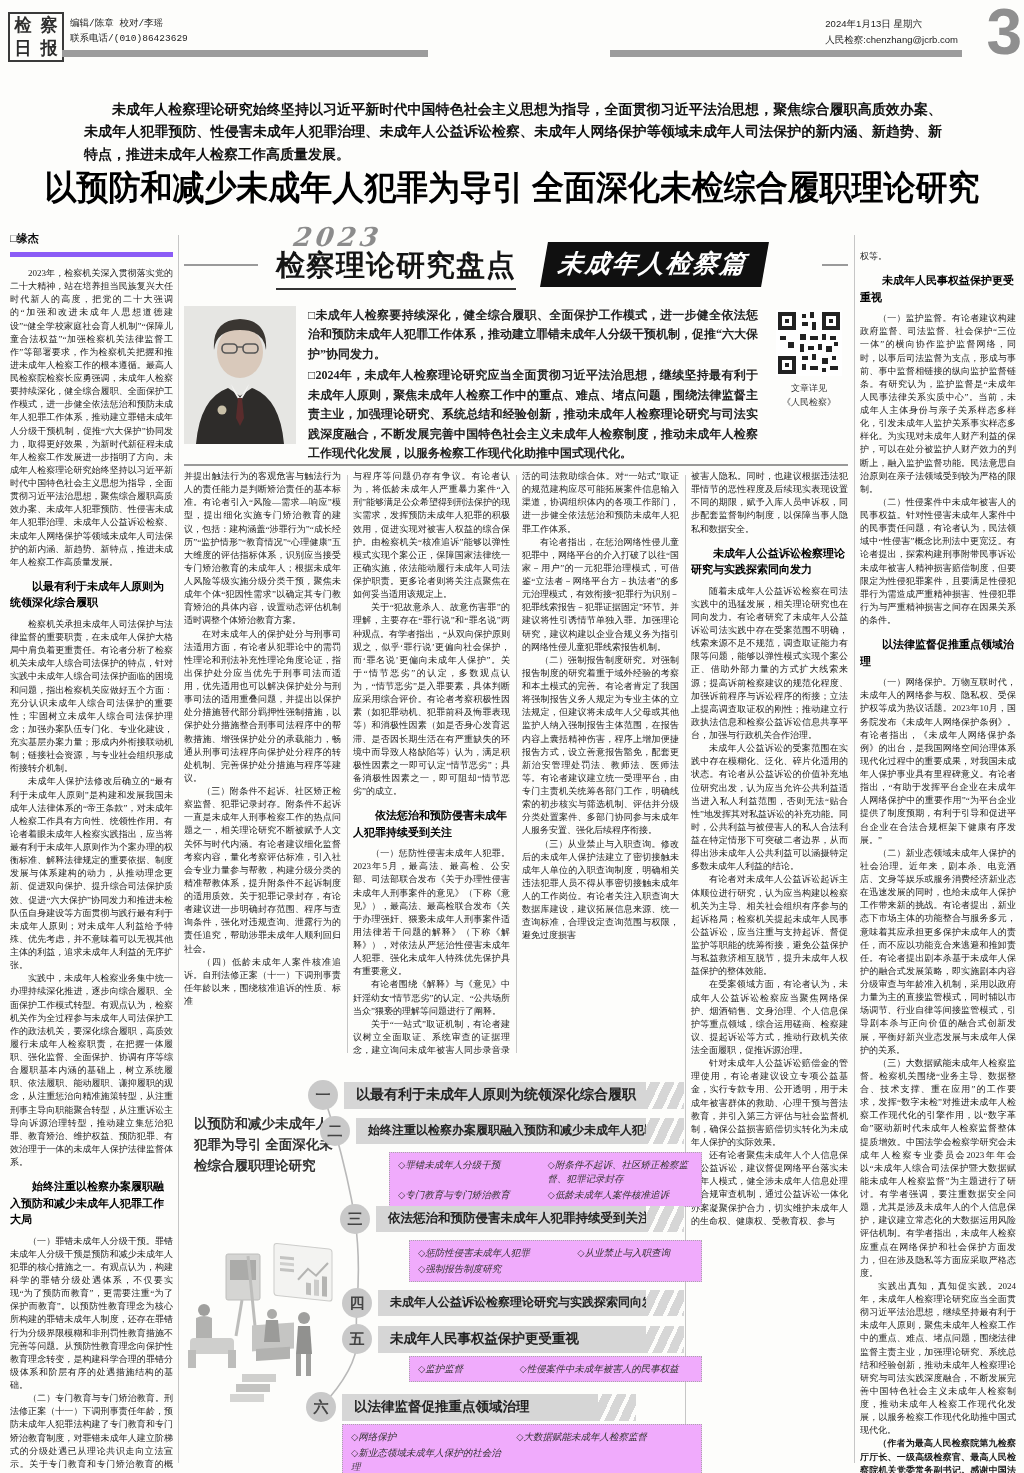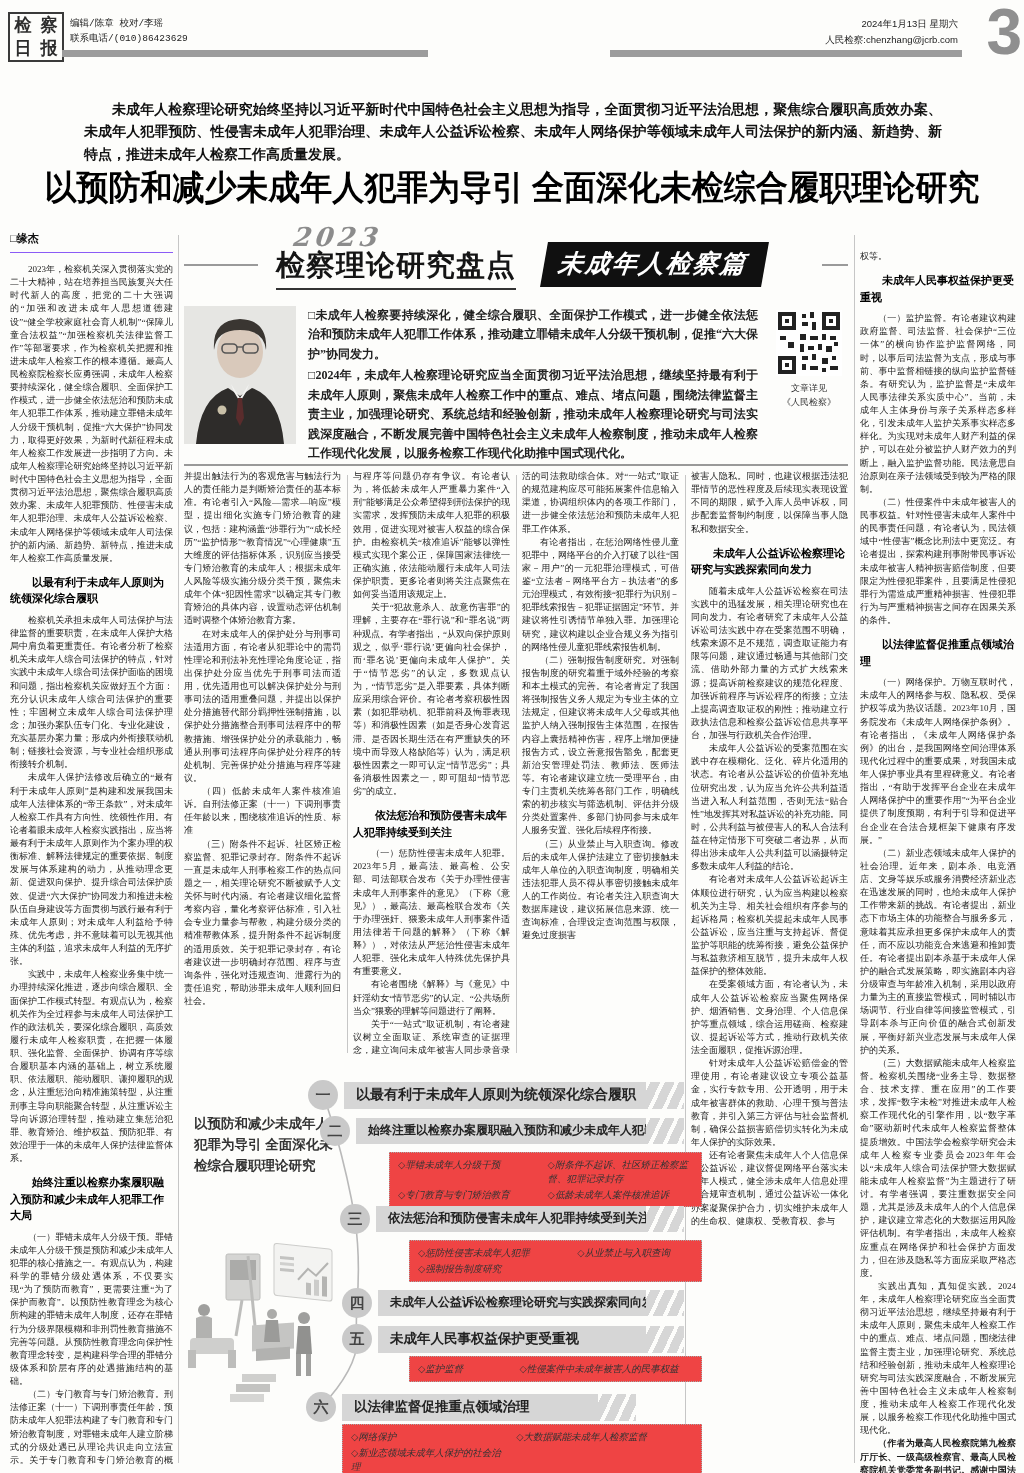--- a/index.html
+++ b/index.html
@@ -12,21 +12,21 @@
         font-family:"Liberation Serif",serif;font-weight:bold;font-size:17px;color:#2c2c2c;line-height:1;}
   .logo span{transform:scaleY(1.05);}
   .ed-info{position:absolute;left:70px;top:16px;font-family:Liberation Mono, monospace;
            font-size:9.5px;color:#222;line-height:1.6;}
   .bar{position:absolute;top:50px;height:7px;background:#9c9c9c;}
   .bar.left{left:62px;width:366px;}
   .bar.right{left:610px;width:352px;}
   .section-title{position:absolute;left:432px;top:12px;width:172px;text-align:center;
                  font-family:"Liberation Sans",sans-serif;font-weight:bold;font-size:37px;
                  letter-spacing:2px;color:#111;}
-  .date-block{position:absolute;right:66px;top:16px;text-align:right;
+  .date-block{position:absolute;right:66px;top:16px;text-align:left;
               font-family:"Liberation Sans",sans-serif;font-size:9.5px;color:#222;line-height:1.7;}
   .page-num{position:absolute;right:2px;top:0px;font-family:"Liberation Sans",sans-serif;
             font-weight:bold;font-size:64px;color:#8f8f8f;line-height:1;}
   
   .intro{position:absolute;left:84px;top:84px;width:858px;
          font-family:"Liberation Sans",sans-serif;font-weight:bold;font-size:14px;line-height:1.6;
          text-align:justify;text-indent:2em;color:#111;}
   .headline{position:absolute;left:0;top:165px;width:1024px;text-align:center;white-space:nowrap;
             font-family:"Liberation Serif",serif;font-weight:bold;font-size:34px;color:#000;
             transform:scaleX(.94);letter-spacing:0px;}
@@ -38,21 +38,21 @@
   .col4{left:522px;top:470px;width:157px;height:584px;}
   .col5{left:691px;top:470px;width:157px;height:996px;}
   .col6{left:860px;top:230px;width:156px;height:1238px;margin-top:20px;}
   .para{margin:0;text-indent:2em;text-align:justify;}
   .para.ni{text-indent:0;}
   .para .lead-in{font-weight:normal;font-family:"Liberation Serif",serif;}
   .para.note{font-weight:bold;}
   .subhead{font-family:"Liberation Sans",sans-serif;font-weight:bold;font-size:11px;line-height:1.5;
            margin:9px 0 7px;text-indent:2em;color:#000;}
   .author{font-family:"Liberation Sans",sans-serif;font-weight:bold;font-size:11px;color:#111;
-          padding-bottom:6px;border-bottom:1px solid #8b5cf6;margin-bottom:10px;}
+          padding-bottom:6px;border-bottom:5px solid #8b5cf6;margin-bottom:10px;}
   .vrule{position:absolute;width:1px;background:#c6c6c6;}
   .hrule{position:absolute;height:2px;background:#999;}
   
   .feature{position:absolute;left:184px;top:224px;width:664px;height:238px;}
   .banner{position:relative;height:72px;}
   .banner .side-line{position:absolute;top:40px;height:2px;background:#9a9a9a;}
   .banner .side-line.l{left:0;width:74px;}
   .banner .side-line.r{right:0;width:26px;}
   .year-script{position:absolute;left:110px;top:-2px;font-family:"DejaVu Serif",serif;
                font-style:italic;font-weight:bold;font-size:26px;color:#8c8c8c;
@@ -80,21 +80,21 @@
   .ig-illus{position:absolute;left:2px;top:168px;}
   .ig-connector{position:absolute;left:0;top:0;}
   .ig-row{position:absolute;display:flex;align-items:center;}
   .ig-num{width:30px;height:30px;border-radius:50%;background:#c9c9c9;color:#444;flex:0 0 auto;
           display:flex;align-items:center;justify-content:center;font-weight:bold;font-size:15px;
           margin-right:6px;position:relative;z-index:2;}
   .ig-bar{flex:1;background:#d6d6d6;color:#222;font-weight:bold;font-size:13.5px;
           padding:4px 42px 5px 12px;white-space:nowrap;overflow:hidden;position:relative;}
   .ig-bar::after{content:"";position:absolute;right:0;top:0;bottom:0;width:38px;
                  background:repeating-linear-gradient(115deg,#fdfdfb 0 4px,#d6d6d6 4px 13px);}
-  .ig-box{position:absolute;border:1px dotted #a9a9a9;background:#ef4444;padding:5px 8px;
+  .ig-box{position:absolute;border:1px dotted #a9a9a9;background:#f0abfc;padding:5px 8px;
           display:grid;column-gap:8px;row-gap:2px;font-family:"DejaVu Serif",serif;
           font-style:italic;font-size:9.5px;line-height:1.45;color:#333;}
   .r1{left:124px;top:22px;width:376px;} .r1 .ig-bar{font-size:14px;}
   .r2{left:136px;top:58px;width:364px;} .r2 .ig-bar{font-size:12px;}
   .b2{left:205px;top:94px;width:295px;grid-template-columns:48% 52%;}
   .r3{left:156px;top:146px;width:344px;} .r3 .ig-bar{font-size:12.5px;}
   .b3{left:225px;top:182px;width:275px;grid-template-columns:55% 45%;}
   .r4{left:158px;top:230px;width:342px;} .r4 .ig-bar{font-size:12px;}
   .r5{left:158px;top:266px;width:342px;}
   .b5{left:225px;top:298px;width:275px;grid-template-columns:34% 66%;}
@@ -216,41 +216,41 @@
       <p class="para">检察机关承担未成年人司法保护与法律监督的重要职责，在未成年人保护大格局中肩负着更重责任。有论者分析了检察机关未成年人综合司法保护的特点，针对实践中未成年人综合司法保护面临的困境和问题，指出检察机关应做好五个方面：充分认识未成年人综合司法保护的重要性；牢固树立未成年人综合司法保护理念；加强办案队伍专门化、专业化建设，充实基层办案力量；形成内外衔接联动机制；链接社会资源，与专业社会组织形成衔接转介机制。</p>
       <p class="para">未成年人保护法修改后确立的“最有利于未成年人原则”是构建和发展我国未成年人法律体系的“帝王条款”，对未成年人检察工作具有方向性、统领性作用。有论者着眼未成年人检察实践指出，应当将最有利于未成年人原则作为个案办理的权衡标准、解释法律规定的重要依据、制度发展与体系建构的动力，从推动理念更新、促进双向保护、提升综合司法保护质效、促进“六大保护”协同发力和推进未检队伍自身建设等方面贯彻与践行最有利于未成年人原则；对未成年人利益给予特殊、优先考虑，并不意味着可以无视其他主体的利益，追求未成年人利益的无序扩张。</p>
       <p class="para">实践中，未成年人检察业务集中统一办理持续深化推进，逐步向综合履职、全面保护工作模式转型。有观点认为，检察机关作为全过程参与未成年人司法保护工作的政法机关，要深化综合履职，高质效履行未成年人检察职责，在把握一体履职、强化监督、全面保护、协调有序等综合履职基本内涵的基础上，树立系统履职、依法履职、能动履职、谦抑履职的观念，从注重惩治向精准施策转型，从注重刑事主导向职能聚合转型，从注重诉讼主导向诉源治理转型，推动建立集惩治犯罪、教育矫治、维护权益、预防犯罪、有效治理于一体的未成年人保护法律监督体系。</p>
       <h3 class="subhead">始终注重以检察办案履职融入预防和减少未成年人犯罪工作大局</h3>
       <p class="para"><b class="lead-in">（一）罪错未成年人分级干预。</b>罪错未成年人分级干预是预防和减少未成年人犯罪的核心措施之一。有观点认为，构建科学的罪错分级处遇体系，不仅要实现“为了预防而教育”，更需要注重“为了保护而教育”。以预防性教育理念为核心所构建的罪错未成年人制度，还存在罪错行为分级界限模糊和非刑罚性教育措施不完善等问题。从预防性教育理念向保护性教育理念转变，是构建科学合理的罪错分级体系和阶层有序的处遇措施结构的基础。</p>
       <p class="para"><b class="lead-in">（二）专门教育与专门矫治教育。</b>刑法修正案（十一）下调刑事责任年龄，预防未成年人犯罪法构建了专门教育和专门矫治教育制度，对罪错未成年人建立阶梯式的分级处遇已从理论共识走向立法宣示。关于专门教育和专门矫治教育的概念、界限、关系，有部分观点未予区分，也有观点认为，专门矫治教育是一种司法教育措施，具有拘束型保护处分的强制性，而专门教育则是对实施严重不良行为的未成年人开展的一种教育行政手段，体现社区型保护处分的教育性。</p>
     </div>
   <div class="col col2">
       <p class="para ni">并提出触法行为的客观危害与触法行为人的责任能力是判断矫治责任的基本标准。有论者引入“风险—需求—响应”模型，提出细化实施专门矫治教育的建议，包括：建构涵盖“涉罪行为”“成长经历”“监护情形”“教育情况”“心理健康”五大维度的评估指标体系，识别应当接受专门矫治教育的未成年人；根据未成年人风险等级实施分级分类干预，聚焦未成年个体“犯因性需求”以确定其专门教育矫治的具体内容，设置动态评估机制适时调整个体矫治教育方案。</p>
       <p class="para">在对未成年人的保护处分与刑事司法适用方面，有论者从犯罪论中的需罚性理论和刑法补充性理论角度论证，指出保护处分应当优先于刑事司法而适用，优先适用也可以解决保护处分与刑事司法的适用重叠问题，并提出以保护处分措施替代部分羁押性强制措施，以保护处分措施整合刑事司法程序中的帮教措施、增强保护处分的承载能力，畅通从刑事司法程序向保护处分程序的转处机制、完善保护处分措施与程序等建议。</p>
+      <p class="para"><b class="lead-in">（三）附条件不起诉、社区矫正检察监督、犯罪记录封存。</b>附条件不起诉一直是未成年人刑事检察工作的热点问题之一，相关理论研究不断被赋予人文关怀与时代内涵。有论者建议细化监督考察内容，量化考察评估标准，引入社会专业力量参与帮教，构建分级分类的精准帮教体系，提升附条件不起诉制度的适用质效。关于犯罪记录封存，有论者建议进一步明确封存范围、程序与查询条件，强化对违规查询、泄露行为的责任追究，帮助涉罪未成年人顺利回归社会。</p>
       <p class="para"><b class="lead-in">（四）低龄未成年人案件核准追诉。</b>自刑法修正案（十一）下调刑事责任年龄以来，围绕核准追诉的性质、标准</p>
-      <p class="para"><b class="lead-in">（三）附条件不起诉、社区矫正检察监督、犯罪记录封存。</b>附条件不起诉一直是未成年人刑事检察工作的热点问题之一，相关理论研究不断被赋予人文关怀与时代内涵。有论者建议细化监督考察内容，量化考察评估标准，引入社会专业力量参与帮教，构建分级分类的精准帮教体系，提升附条件不起诉制度的适用质效。关于犯罪记录封存，有论者建议进一步明确封存范围、程序与查询条件，强化对违规查询、泄露行为的责任追究，帮助涉罪未成年人顺利回归社会。</p>
     </div>
   <div class="col col3">
       <p class="para ni">与程序等问题仍存有争议。有论者认为，将低龄未成年人严重暴力案件“入刑”能够满足公众希望得到刑法保护的现实需求，发挥预防未成年人犯罪的积极效用，促进实现对被害人权益的综合保护。由检察机关“核准追诉”能够以弹性模式实现个案公正，保障国家法律统一正确实施，依法能动履行未成年人司法保护职责。更多论者则将关注点聚焦在如何妥当适用该规定上。</p>
       <p class="para">关于“犯故意杀人、故意伤害罪”的理解，主要存在“罪行说”和“罪名说”两种观点。有学者指出，“从双向保护原则观之，似乎‘罪行说’更偏向社会保护，而‘罪名说’更偏向未成年人保护”。关于“情节恶劣”的认定，多数观点认为，“情节恶劣”是入罪要素，具体判断应采用综合评价。有论者考察积极性因素（如犯罪动机、犯罪前科及悔罪表现等）和消极性因素（如是否身心发育迟滞、是否因长期生活在有严重缺失的环境中而导致人格缺陷等）认为，满足积极性因素之一即可认定“情节恶劣”；具备消极性因素之一，即可阻却“情节恶劣”的成立。</p>
       <h3 class="subhead">依法惩治和预防侵害未成年人犯罪持续受到关注</h3>
       <p class="para"><b class="lead-in">（一）惩防性侵害未成年人犯罪。</b>2023年5月，最高法、最高检、公安部、司法部联合发布《关于办理性侵害未成年人刑事案件的意见》（下称《意见》），最高法、最高检联合发布《关于办理强奸、猥亵未成年人刑事案件适用法律若干问题的解释》（下称《解释》），对依法从严惩治性侵害未成年人犯罪、强化未成年人特殊优先保护具有重要意义。</p>
       <p class="para">有论者围绕《解释》与《意见》中奸淫幼女“情节恶劣”的认定、“公共场所当众”猥亵的理解等问题进行了阐释。</p>
       <p class="para">关于“一站式”取证机制，有论者建议树立全面取证、系统审查的证据理念，建立询问未成年被害人同步录音录像制度，避免重复取证造成“二次伤害”；整合取证、检查、救助等功能，打造集约化、多功能、贴近生</p>
     </div>
   <div class="col col4">
       <p class="para ni">活的司法救助综合体。对“一站式”取证的规范建构应尽可能拓展案件信息输入渠道，协调组织体内的各项工作部门，进一步健全依法惩治和预防未成年人犯罪工作体系。</p>
       <p class="para">有论者指出，在惩治网络性侵儿童犯罪中，网络平台的介入打破了以往“国家－用户”的一元犯罪治理模式，可借鉴“立法者－网络平台方－执法者”的多元治理模式，有效衔接“犯罪行为识别－犯罪线索报告－犯罪证据固定”环节。并建议将性引诱情节单独入罪。加强理论研究，建议构建以企业合规义务为指引的网络性侵儿童犯罪线索报告机制。</p>
       <p class="para"><b class="lead-in">（二）强制报告制度研究。</b>对强制报告制度的研究着重于域外经验的考察和本土模式的完善。有论者肯定了我国将强制报告义务人规定为专业主体的立法规定，但建议将未成年人父母或其他监护人纳入强制报告主体范围，在报告内容上囊括精神伤害，程序上增加便捷报告方式，设立善意报告豁免，配套更新治安管理处罚法、教师法、医师法等。有论者建议建立统一受理平台，由专门主责机关统筹各部门工作，明确线索的初步核实与筛选机制、评估并分级分类处置案件、多部门协同参与未成年人服务安置、强化后续程序衔接。</p>
       <p class="para"><b class="lead-in">（三）从业禁止与入职查询。</b>修改后的未成年人保护法建立了密切接触未成年人单位的入职查询制度，明确相关违法犯罪人员不得从事密切接触未成年人的工作岗位。有论者关注入职查询大数据库建设，建议拓展信息来源、统一查询标准，合理设定查询范围与权限，避免过度损害</p>
     </div>
   <div class="col col5">
       <p class="para ni">被害人隐私。同时，也建议根据违法犯罪情节的恶性程度及后续现实表现设置不同的期限，赋予入库人员申诉权，同步配套监督制约制度，以保障当事人隐私和数据安全。</p>
       <h3 class="subhead">未成年人公益诉讼检察理论研究与实践探索同向发力</h3>
-      <p class="para">随着未成年人公益诉讼检察在司法实践中的迅猛发展，相关理论研究也在同向发力。有论者研究了未成年人公益诉讼司法实践中存在受案范围不明确，线索来源不足不规范，调查取证能力有限等问题，建议通过畅通与其他部门交流、借助外部力量的方式扩大线索来源；提高诉前检察建议的规范化程度、加强诉前程序与诉讼程序的衔接；立法上提高调查取证权的刚性；推动建立行政执法信息和检察公益诉讼信息共享平台，加强与行政机关合作治理。</p>
+      <p class="para">随着未成年人公益诉讼检察在司法实践中的迅猛发展，相关理论研究也在同向发力。有论者研究了未成年人公益诉讼司法实践中存在受案范围不明确，线索来源不足不规范，调查取证能力有限等问题，能够以弹性模式实现个案公正、借助外部力量的方式扩大线索来源；提高诉前检察建议的规范化程度、加强诉前程序与诉讼程序的衔接；立法上提高调查取证权的刚性；推动建立行政执法信息和检察公益诉讼信息共享平台，加强与行政机关合作治理。</p>
       <p class="para">未成年人公益诉讼的受案范围在实践中存在模糊化、泛化、碎片化适用的状态。有论者从公益诉讼的价值补充地位研究出发，认为应当允许公共利益适当进入私人利益范围，否则无法“贴合性”地发挥其对私益诉讼的补充功能。同时，公共利益与被侵害人的私人合法利益在特定情形下可突破二者边界，从而得出涉未成年人公共利益可以涵摄特定多数未成年人利益的结论。</p>
       <p class="para">有论者对未成年人公益诉讼起诉主体顺位进行研究，认为应当构建以检察机关为主导、相关社会组织有序参与的起诉格局；检察机关提起未成年人民事公益诉讼，应当注重与支持起诉、督促监护等职能的统筹衔接，避免公益保护与私益救济相互脱节，提升未成年人权益保护的整体效能。</p>
       <p class="para">在受案领域方面，有论者认为，未成年人公益诉讼检察应当聚焦网络保护、烟酒销售、文身治理、个人信息保护等重点领域，综合运用磋商、检察建议、提起诉讼等方式，推动行政机关依法全面履职，促推诉源治理。</p>
       <p class="para">针对未成年人公益诉讼赔偿金的管理使用，有论者建议设立专项公益基金，实行专款专用、公开透明，用于未成年被害群体的救助、心理干预与普法教育，并引入第三方评估与社会监督机制，确保公益损害赔偿切实转化为未成年人保护的实际效果。</p>
       <p class="para">还有论者聚焦未成年人个人信息保护公益诉讼，建议督促网络平台落实未成年人模式，健全涉未成年人信息处理的合规审查机制，通过公益诉讼一体化办案凝聚保护合力，切实维护未成年人的生命权、健康权、受教育权、参与</p>
     </div>
   <div class="col col6">
       <p class="para ni">权等。</p>
       <h3 class="subhead">未成年人民事权益保护更受重视</h3>
       <p class="para"><b class="lead-in">（一）监护监督。</b>有论者建议构建政府监督、司法监督、社会保护“三位一体”的横向协作监护监督网络，同时，以事后司法监督为支点，形成与事前、事中监督相链接的纵向监护监督链条。有研究认为，监护监督是“未成年人民事法律关系实质中心”。当前，未成年人主体身份与亲子关系样态多样化，引发未成年人监护关系事实样态多样化。为实现对未成年人财产利益的保护，可以在处分被监护人财产效力的判断上，融入监护监督功能。民法意思自治原则在亲子法领域受到较为严格的限制。</p>

